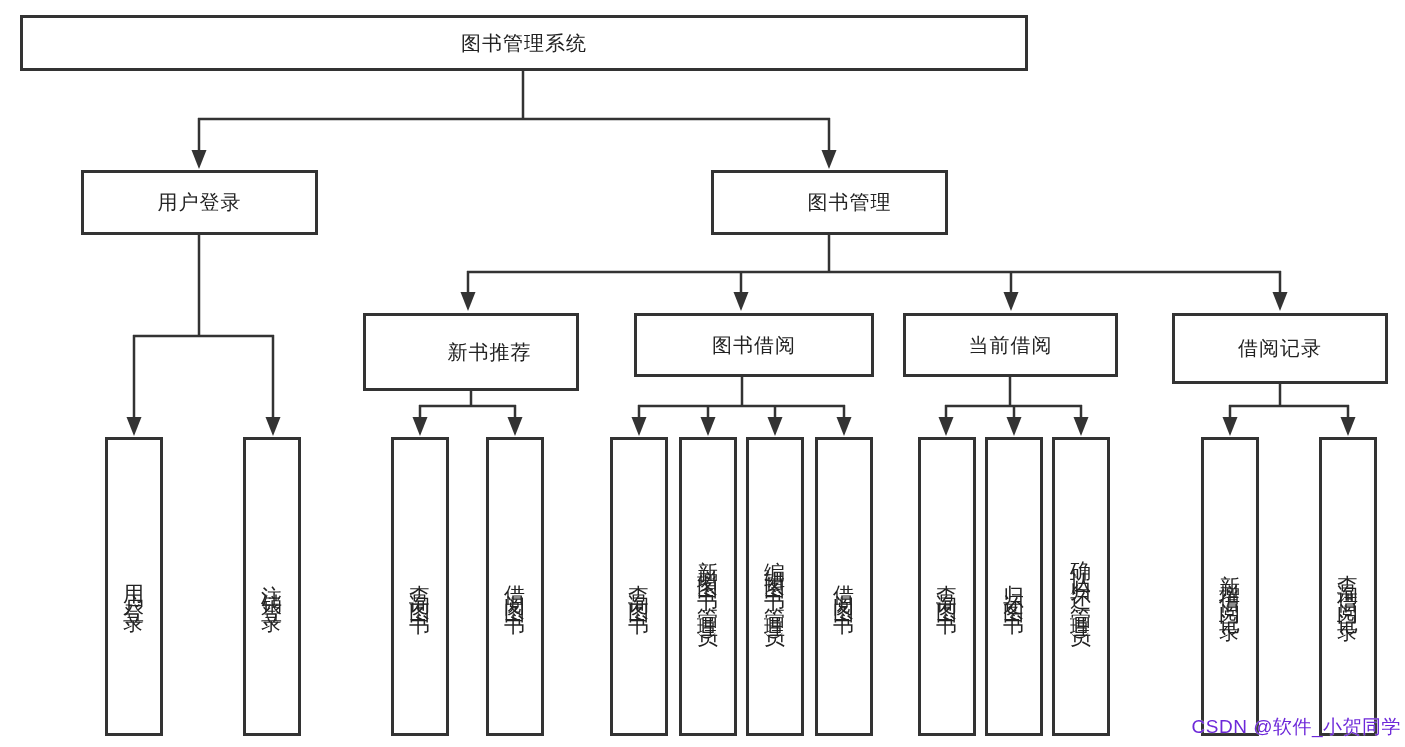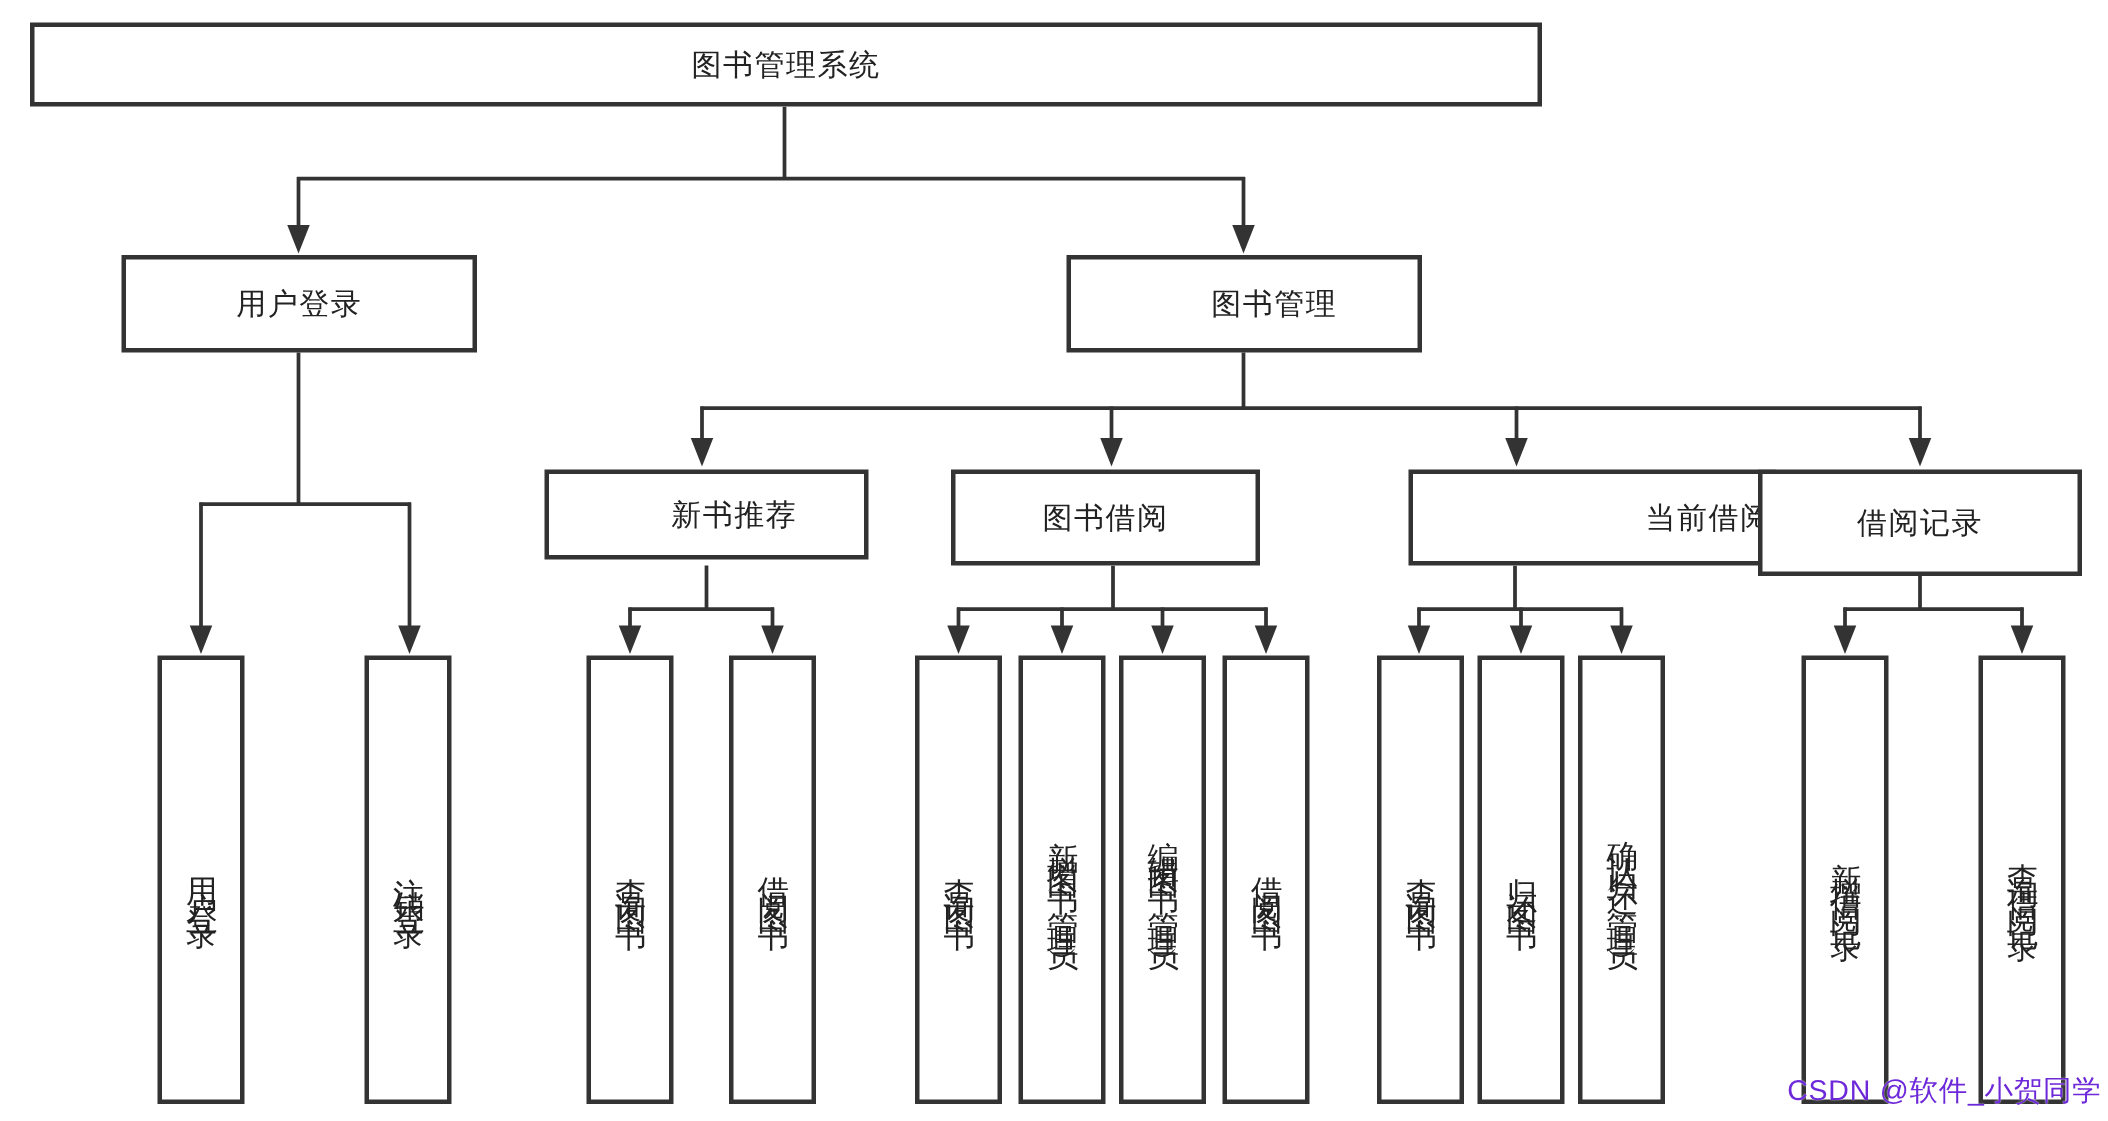--- a/index.html
+++ b/index.html
@@ -129,27 +129,27 @@
     <span>图书管理系统</span>
   </div>
 
   <div class="hbox" style="left:81px; top:170px; width:237px; height:65px;">
     <span>用户登录</span>
   </div>
   <div class="hbox" style="left:711px; top:170px; width:237px; height:65px;padding-left:40px;">
     <span>图书管理</span>
   </div>
 
-  <div class="hbox" style="left:363px; top:313px; width:216px; height:60px;padding-left:37px;">
+  <div class="hbox" style="left:363px; top:313px; width:216px; height:78px;padding-left:37px;">
     <span>新书推荐</span>
   </div>
-  <div class="hbox" style="left:634px; top:313px; width:206px; height:64px;">
+  <div class="hbox" style="left:634px; top:313px; width:240px; height:64px;">
     <span>图书借阅</span>
   </div>
-  <div class="hbox" style="left:939px; top:313px; width:245px; height:64px;justify-content:flex-end;">
+  <div class="hbox" style="left:903px; top:313px; width:215px; height:64px;">
     <span>当前借阅</span>
   </div>
   <div class="hbox" style="left:1172px; top:313px; width:216px; height:71px;">
     <span>借阅记录</span>
   </div>
 
   <div class="vbox" style="left:105px;">
     <span class="vtext">用户登录</span>
   </div>
   <div class="vbox" style="left:243px;">

